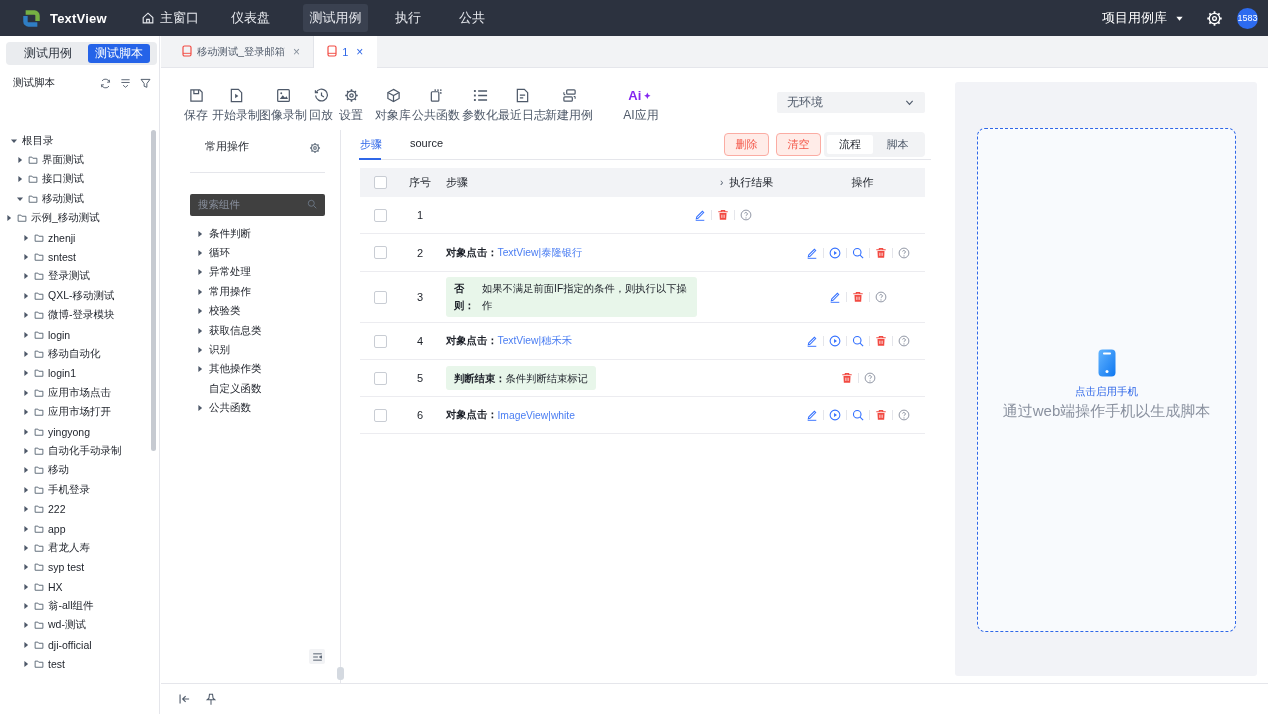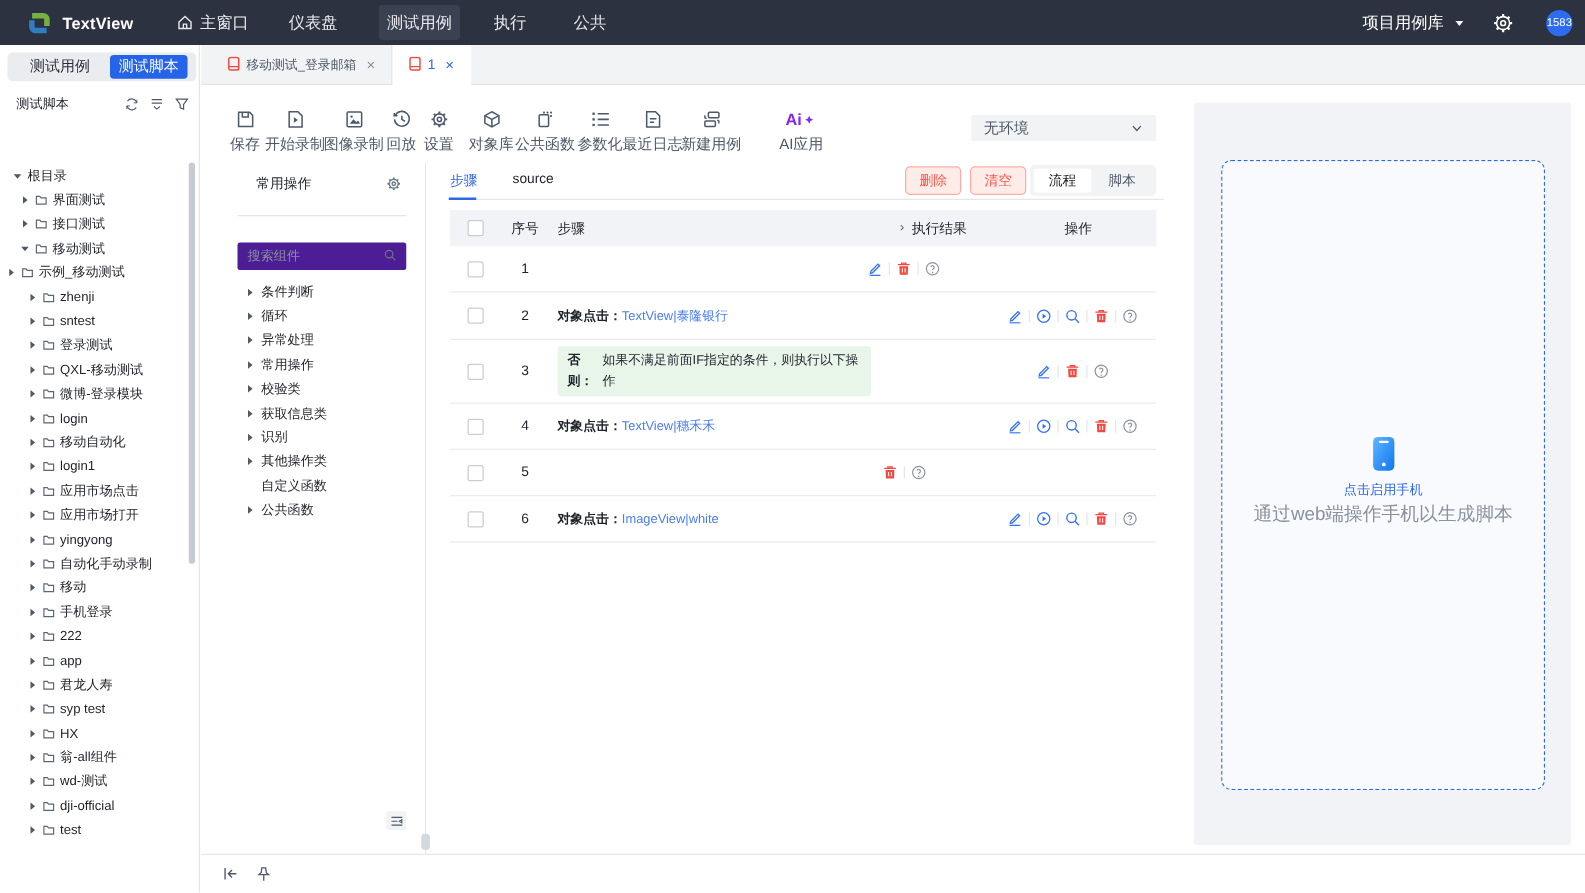--- a/index.html
+++ b/index.html
@@ -6,21 +6,21 @@
 *{margin:0;padding:0;box-sizing:border-box;}
 html,body{width:1268px;height:714px;overflow:hidden;}
 body{font-family:"Liberation Sans",sans-serif;color:#1d2129;background:#fff;position:relative;}
 .nav{position:absolute;left:0;top:0;width:1268px;height:36px;background:#2c323f;display:flex;align-items:center;}
 .logo{display:flex;align-items:center;margin-left:20px;}
 .logo .lname{color:#fff;font-size:13px;font-weight:bold;margin-left:7px;letter-spacing:.2px;}
 
 .nvi{height:28px;line-height:28px;border-radius:3px;display:flex;align-items:center;font-size:13px;color:#e7e9ee;}
 .nvi.act{background:#3a4150;}
 .nav-r{position:absolute;right:0;top:0;height:36px;display:flex;align-items:center;color:#fff;font-size:13px;}
-.avatar{width:21px;height:21px;border-radius:50%;background:#2d6bef;color:#fff;font-size:9px;display:flex;align-items:center;justify-content:center;margin-left:26px;margin-right:10px;}
+.avatar{width:21px;height:21px;border-radius:50%;background:#2d6bef;color:#fff;font-size:9px;display:flex;align-items:center;justify-content:center;margin-left:14px;margin-right:10px;}
 
 .sidebar{position:absolute;left:0;top:36px;width:160px;height:678px;background:#fff;border-right:1px solid #e5e6eb;}
 .seg{position:absolute;left:6px;top:6px;width:151px;height:23px;background:#eaecef;border-radius:4px;display:flex;padding:2px;}
 .seg .s1{flex:1;font-size:12px;color:#2a313c;display:flex;align-items:center;justify-content:center;}
 .seg .s2{flex:none;width:62px;margin-right:5px;font-size:12px;color:#fff;background:#2563e8;border-radius:3px;display:flex;align-items:center;justify-content:center;}
 .sbtitle{position:absolute;left:13px;top:40px;font-size:10.5px;color:#1d2129;}
 .sbicons{position:absolute;right:8px;top:42px;display:flex;gap:9px;}
 .sbsearch{position:absolute;left:6px;top:63px;width:147px;height:25px;background:#f2f3f5;border-radius:2px;display:flex;align-items:center;font-size:10.5px;color:#8a919f;padding:0 9px 0 11px;}
 .sbsearch .mag{margin-left:auto;}
 .tree{position:absolute;left:0;top:95px;width:150px;}
@@ -40,21 +40,21 @@
 .tool{position:absolute;top:20px;display:flex;flex-direction:column;align-items:center;transform:translateX(-50%);}
 .tool svg{display:block;}
 .tool .tl{font-size:12px;color:#4e5969;margin-top:4px;white-space:nowrap;}
 .envsel{position:absolute;left:616px;top:24px;width:148px;height:21px;background:#f2f3f5;border-radius:2px;display:flex;align-items:center;font-size:12px;color:#4e5969;padding:0 10px;}
 .envsel svg{margin-left:auto;}
 
 .cpanel{position:absolute;left:161px;top:130px;width:180px;height:553px;border-right:1px solid #e5e6eb;background:#fff;}
 .cphead{position:absolute;left:44px;top:9px;font-size:11px;color:#1d2129;}
 .cpgear{position:absolute;left:148px;top:10px;}
 .cpdiv{position:absolute;left:29px;top:42px;width:135px;height:1px;background:#e5e6eb;}
-.cpsearch{position:absolute;left:29px;top:64px;width:135px;height:22px;background:#4c1d95;border-radius:2px;display:flex;align-items:center;font-size:10.5px;color:#8a919f;padding:0 8px;}
+.cpsearch{position:absolute;left:29px;top:64px;width:135px;height:22px;background:#404040;border-radius:2px;display:flex;align-items:center;font-size:10.5px;color:#8a919f;padding:0 8px;}
 .cpsearch .mag{margin-left:auto;}
 .cplist{position:absolute;left:35px;top:94px;width:140px;}
 .cprow{height:19.4px;display:flex;align-items:center;font-size:10.5px;color:#1d2129;}
 .cprow .car{width:9px;margin-right:4px;display:flex;}
 .cpcollapse{position:absolute;left:148px;top:519px;width:16px;height:15px;background:#f2f3f5;border-radius:2px;display:flex;align-items:center;justify-content:center;}
 
 .steps{position:absolute;left:341px;top:130px;width:600px;height:553px;background:#fff;}
 .stephead{position:absolute;left:19px;top:0;width:571px;height:30px;border-bottom:1px solid #e5e6eb;}
 .sttab1{position:absolute;left:0px;top:7px;font-size:11px;color:#2f67e8;}
 .sttab1:after{content:"";position:absolute;left:-1px;top:21px;width:22px;height:2px;background:#2f67e8;}
@@ -877,20 +877,23 @@
               <circle cx="7" cy="10.4" r=".7" fill="#8a919f" stroke="none"></circle>
             </svg>
       </span>
         </div>
     </div>
     <div class="tr" style="height:37px;">
       <div class="c-cb">
           <span class="cb"></span>
         </div>
       <div class="c-no">5</div>
+      <div class="c-st" style="padding-left:6px;">
+          <span class="badge"><b>判断结束：</b>条件判断结束标记</span>
+        </div>
       <div class="c-re"></div>
       <div class="c-op">
           <span class="ops">
         <svg width="12" height="12" viewBox="0 0 14 14">
               <path d="M1.5 3.2h11M5 3.2V1.8h4v1.4" stroke="#f24a42" stroke-width="1.2" fill="none"></path>
               <path d="M2.9 4.6h8.2l-.4 7.9H3.3z" fill="#f24a42"></path>
               <path d="M5.7 6.6v3.8M8.3 6.6v3.8" stroke="#fff" stroke-width="1"></path>
             </svg>
         <span class="sep"></span>
         <svg width="12" height="12" viewBox="0 0 14 14" fill="none" stroke="#8a919f" stroke-width="1.1">

